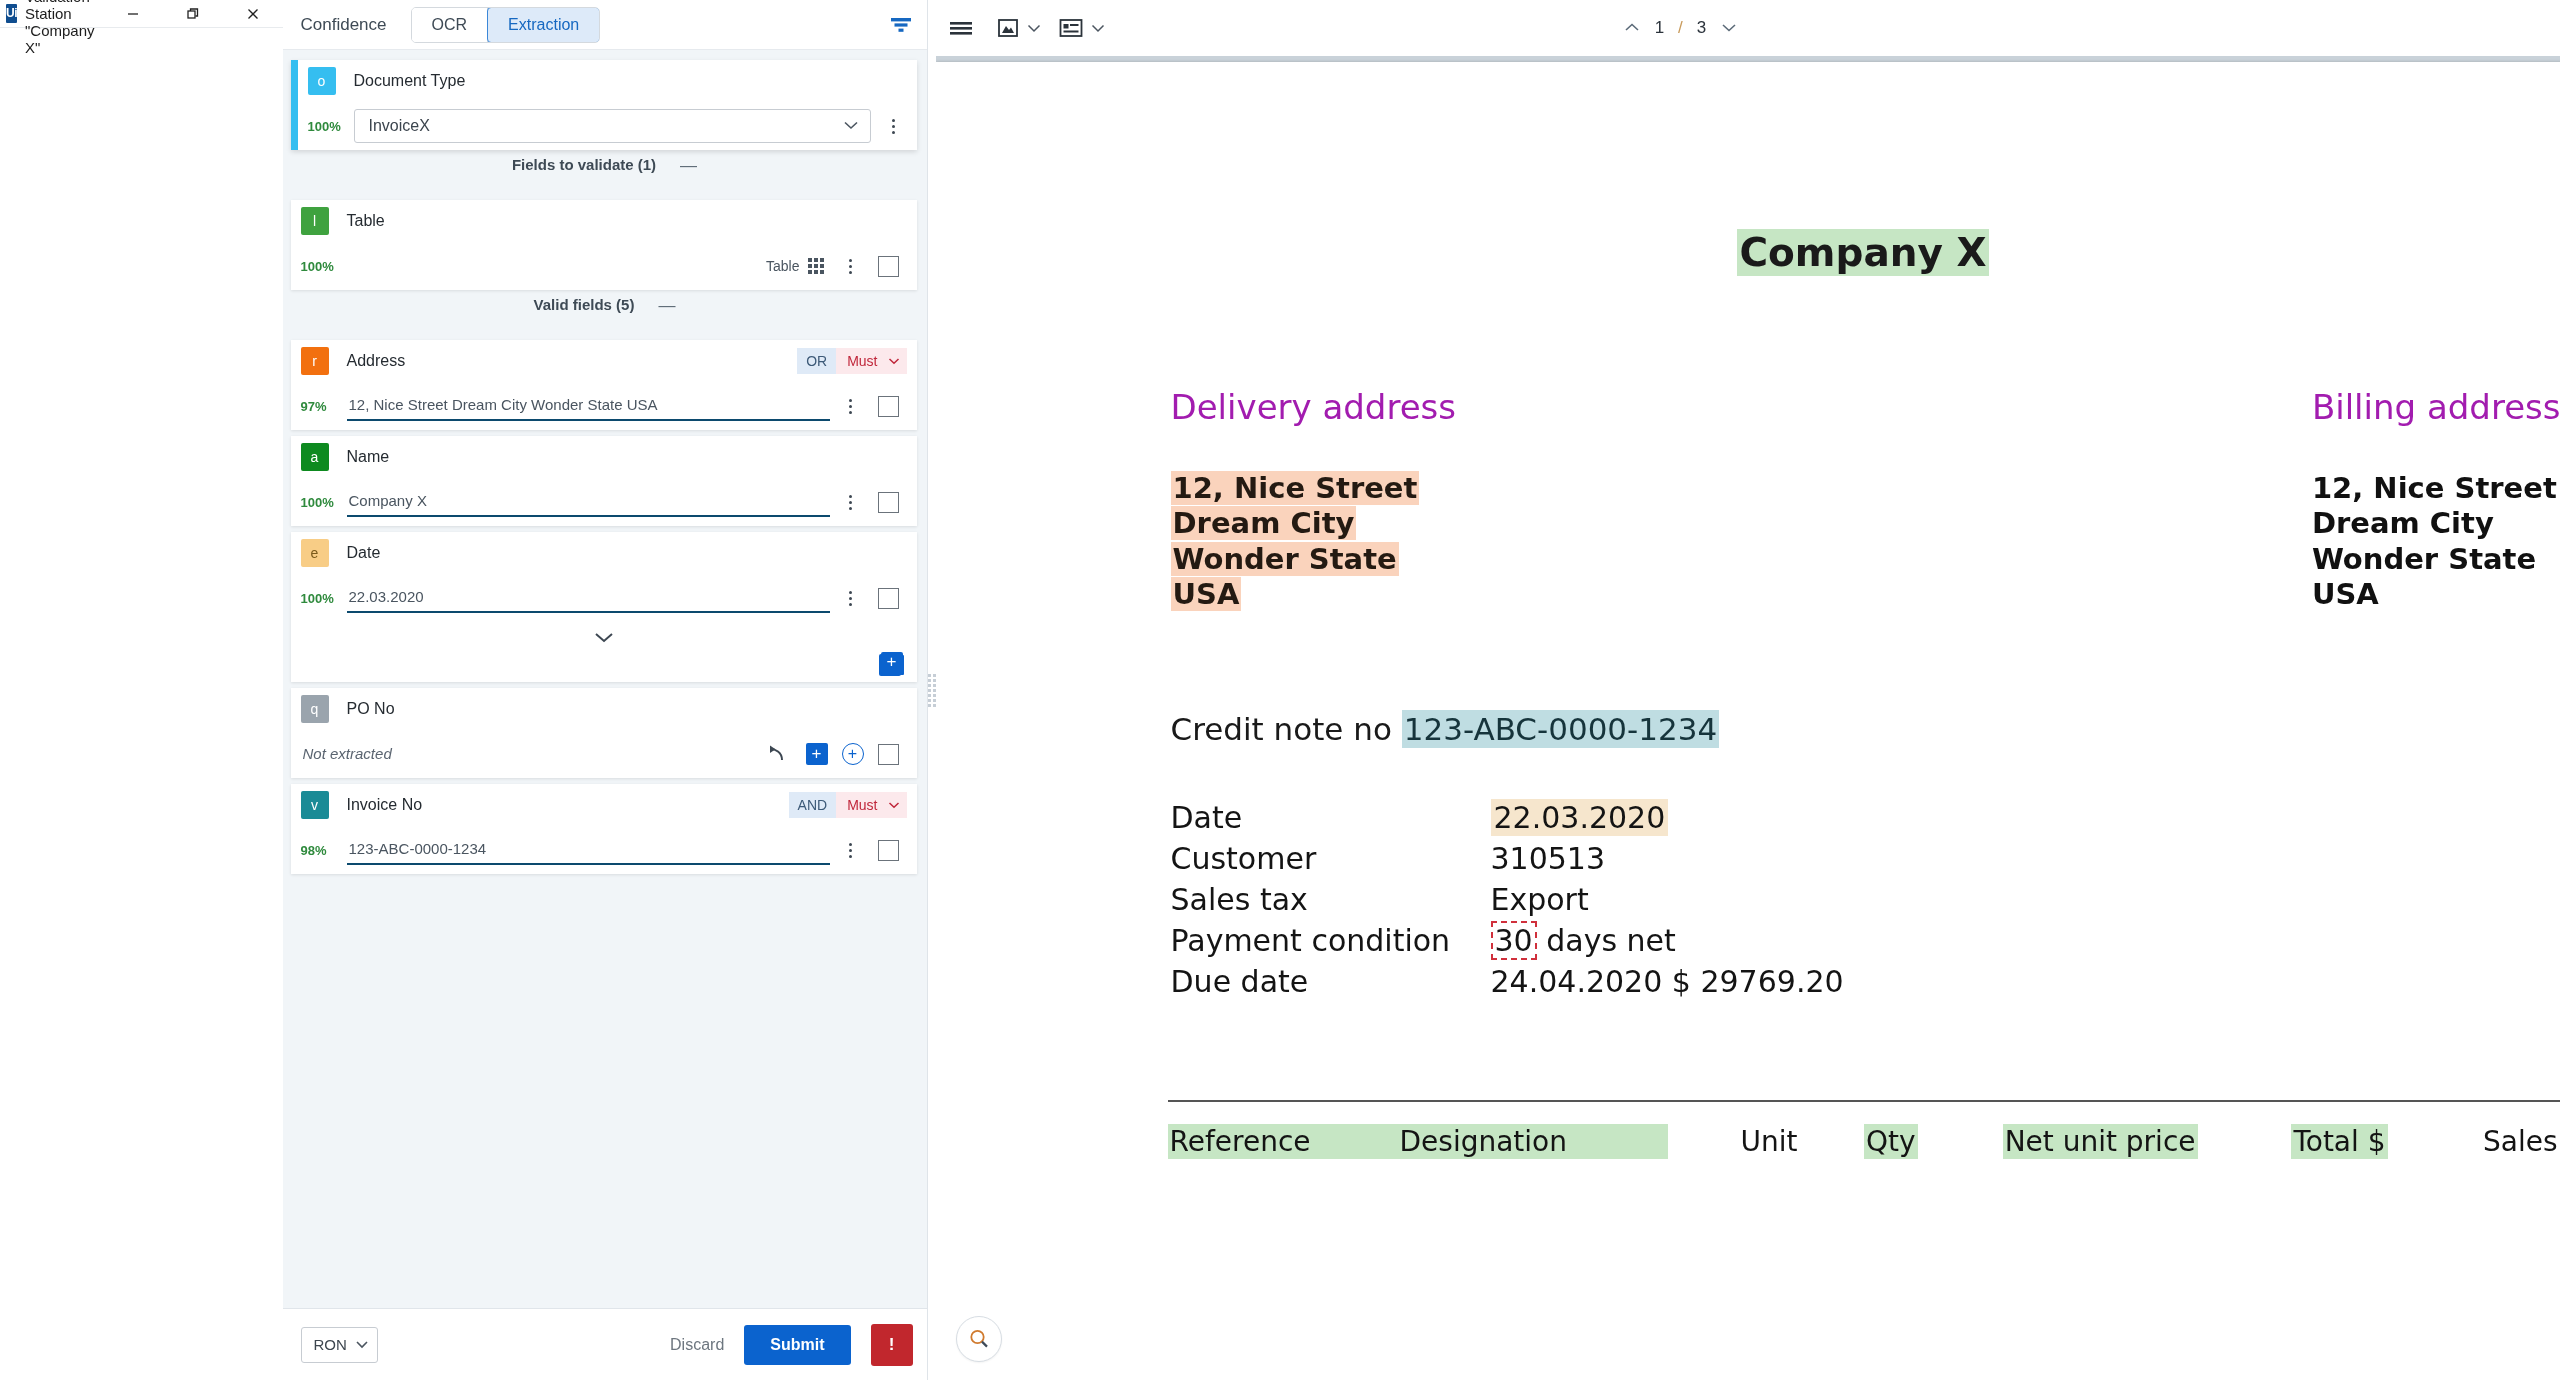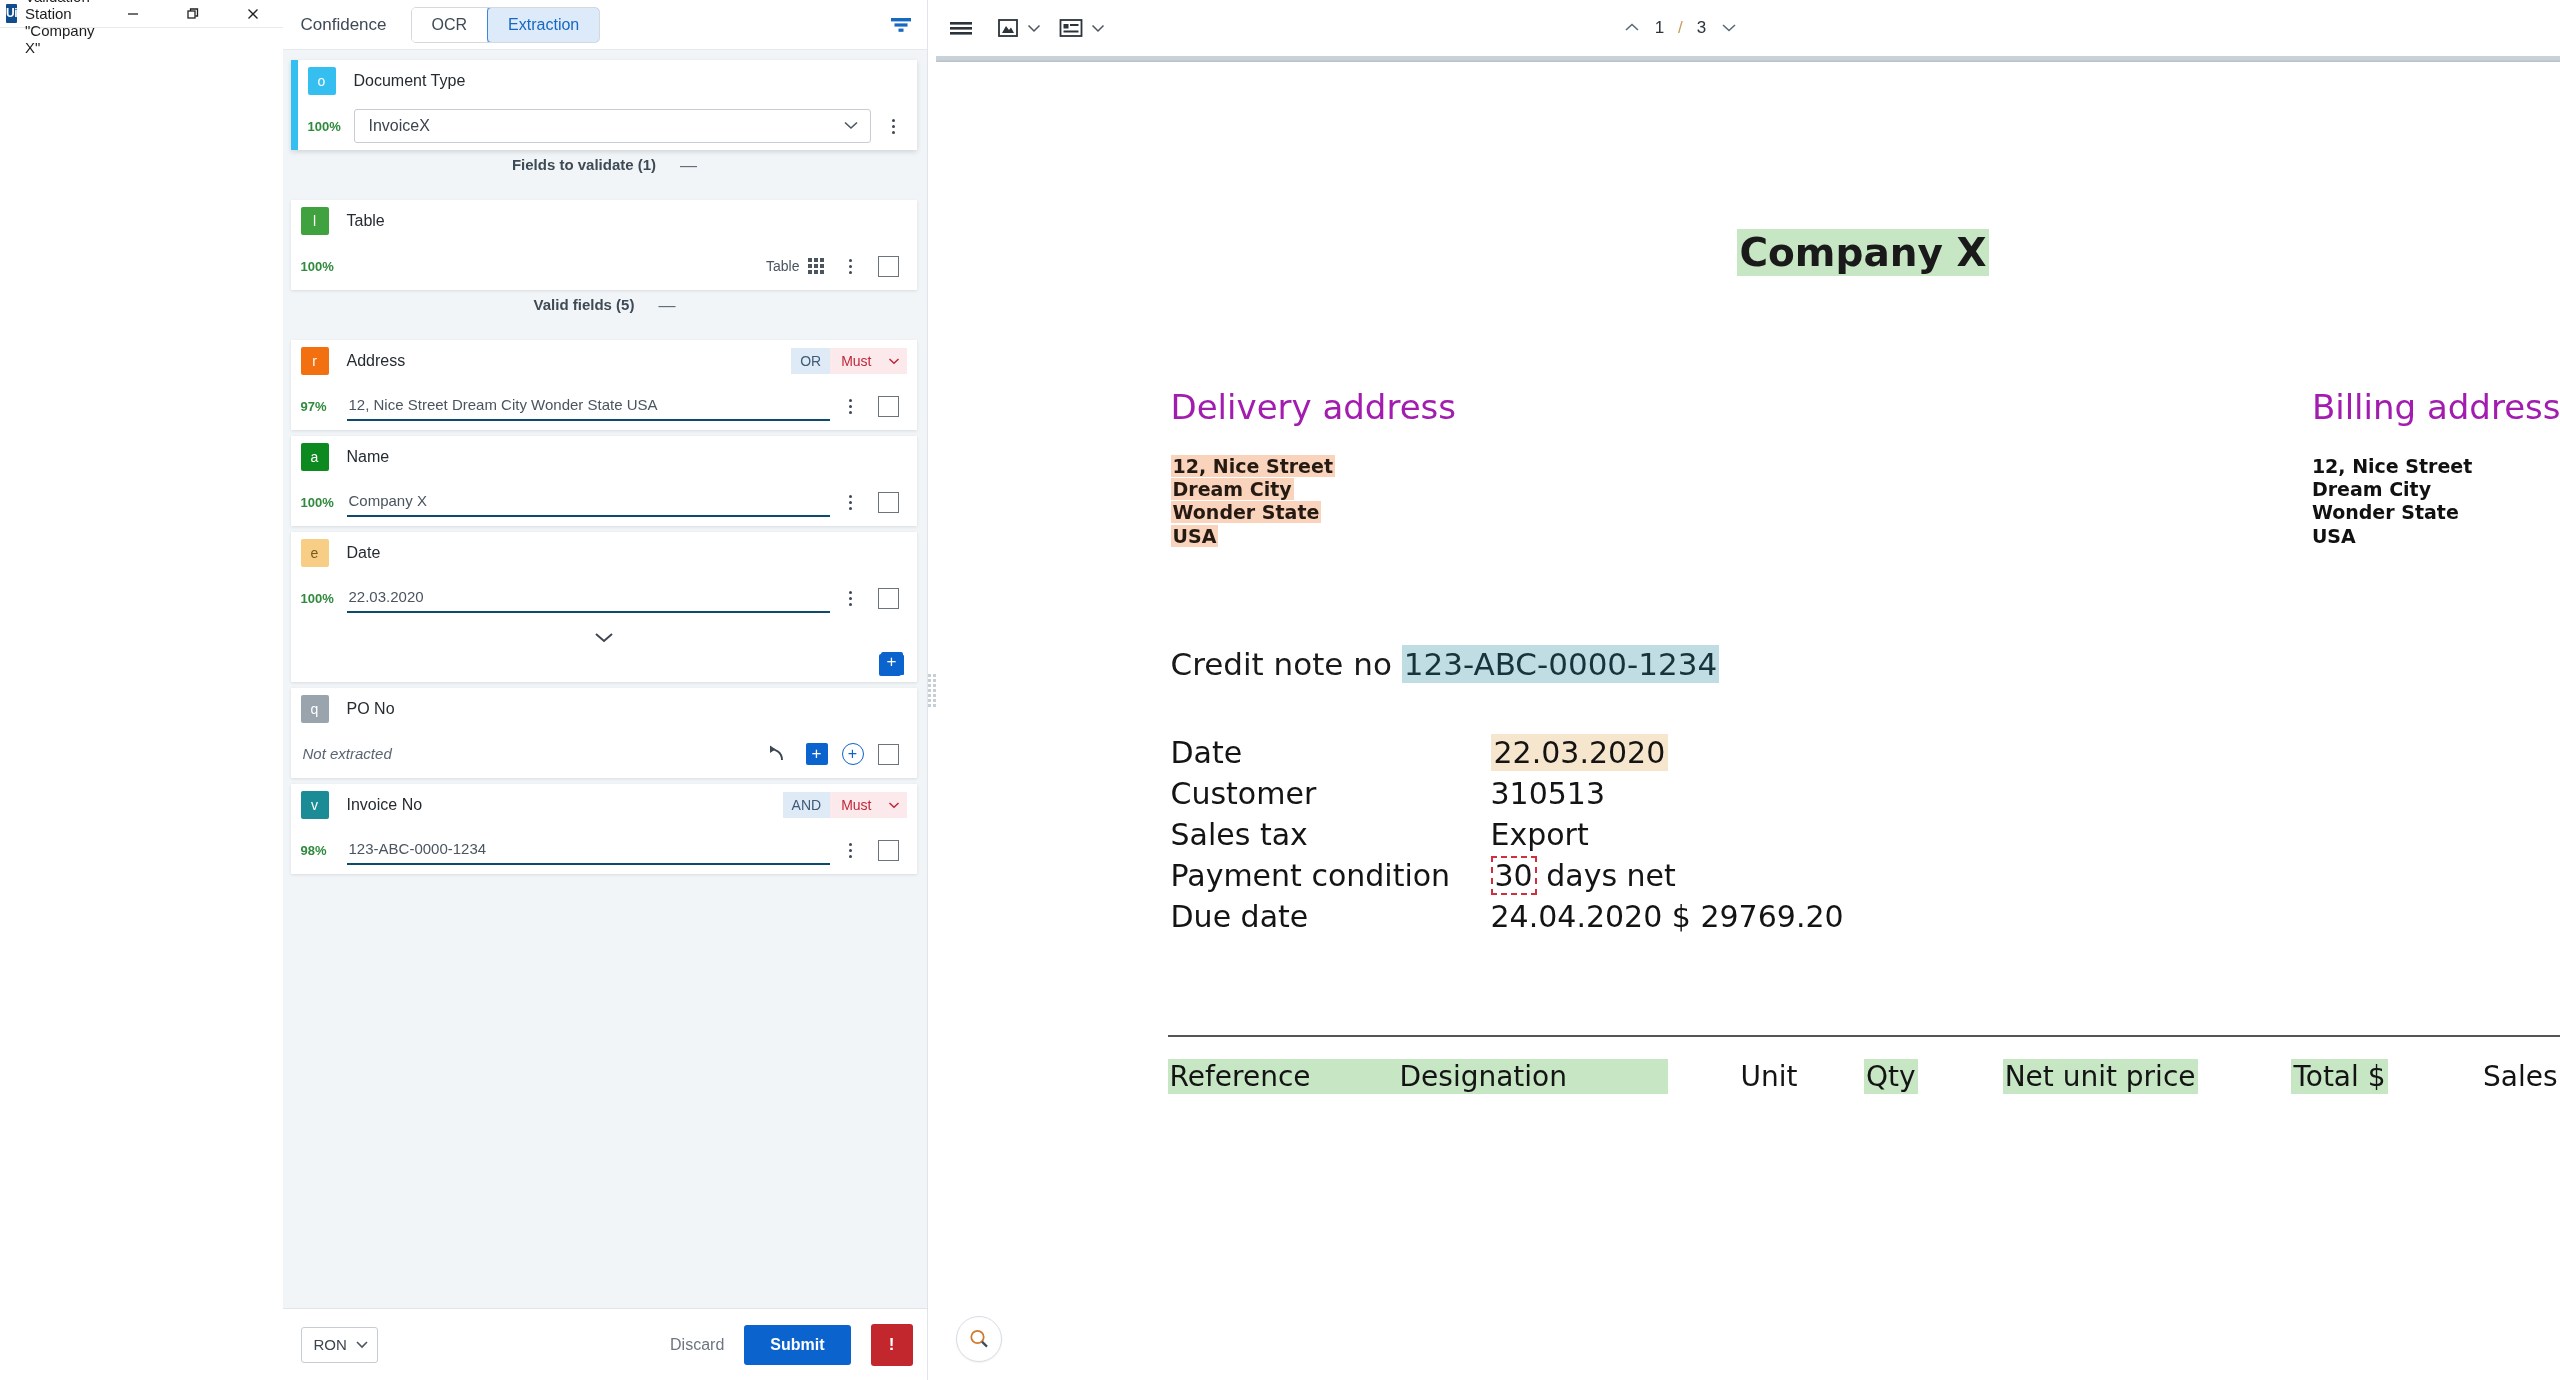--- a/index.html
+++ b/index.html
@@ -76,21 +76,21 @@
   .badge {
     width: 28px; height: 28px; border-radius: 2px; color: #fff;
     font-size: 14px; display: flex; align-items: center; justify-content: center;
     margin-right: 18px; flex: none;
   }
   .fname { font-size: 16px; color: #252b31; }
   .chips { margin-left: auto; display: flex; align-items: center; gap: 0; }
   .chip-or { background: #dfeaf7; color: #3d5a78; font-size: 14px; padding: 5px 9px; }
   .chip-must {
     background: #fce9ec; color: #c0273b; font-size: 14px; padding: 5px 7px 5px 11px;
-    display: flex; align-items: center; gap: 16px;
+    display: flex; align-items: center; gap: 10px;
   }
   .card-row2 {
     display: flex; align-items: center; height: 48px; padding: 0 10px 0 10px;
   }
   .pct { font-size: 13px; font-weight: bold; color: #2f8a3d; width: 46px; flex: none; }
   .fieldline {
     flex: 1; border-bottom: 2px solid #0c4a6e; font-size: 15px; color: #4a5560;
     padding: 5px 2px 6px 2px; margin-right: 8px;
   }
   .fieldline.empty { border-bottom: none; font-style: italic; color: #5a6470; }
@@ -175,21 +175,21 @@
     box-shadow: 0 0 3px rgba(0,0,0,0.2);
   }
   .pg-title { text-align: center; margin-top: 168px; font-size: 39px; font-weight: bold; color: #1a1a1a; }
   .hl-green { background: #c6e6c4; padding: 1px 2px; }
   .hl-peach { background: #fad3bc; padding: 0 2px; }
   .hl-blue { background: #bfdde2; padding: 1px 2px; }
   .hl-cream { background: #f6e6cd; padding: 1px 3px; }
 
   .addr-cols { display: flex; margin-top: 112px; padding: 0 230px 0 235px; justify-content: space-between; }
   .addr-head { font-size: 34px; color: #a21caf; }
-  .addr-lines { margin-top: 28px; font-size: 19px; font-weight: bold; line-height: 1.22; color: #241a12; }
+  .addr-lines { margin-top: 44px; font-size: 29px; font-weight: bold; line-height: 1.22; color: #241a12; }
   .addr-lines.plain { color: #111; }
 
   .creditline { margin: 98px 0 0 235px; font-size: 31px; color: #1a1a1a; }
   .creditline .hl-blue { color: #16343b; }
 
   .kv { margin: 50px 0 0 235px; font-size: 30px; color: #141414; line-height: 1.37; }
   .kv-row { display: flex; }
   .kv-k { width: 320px; flex: none; }
   .kv-v { position: relative; }
   .sel-box { border: 2px dashed #d0303c; padding: 0 2px; position: relative; }

